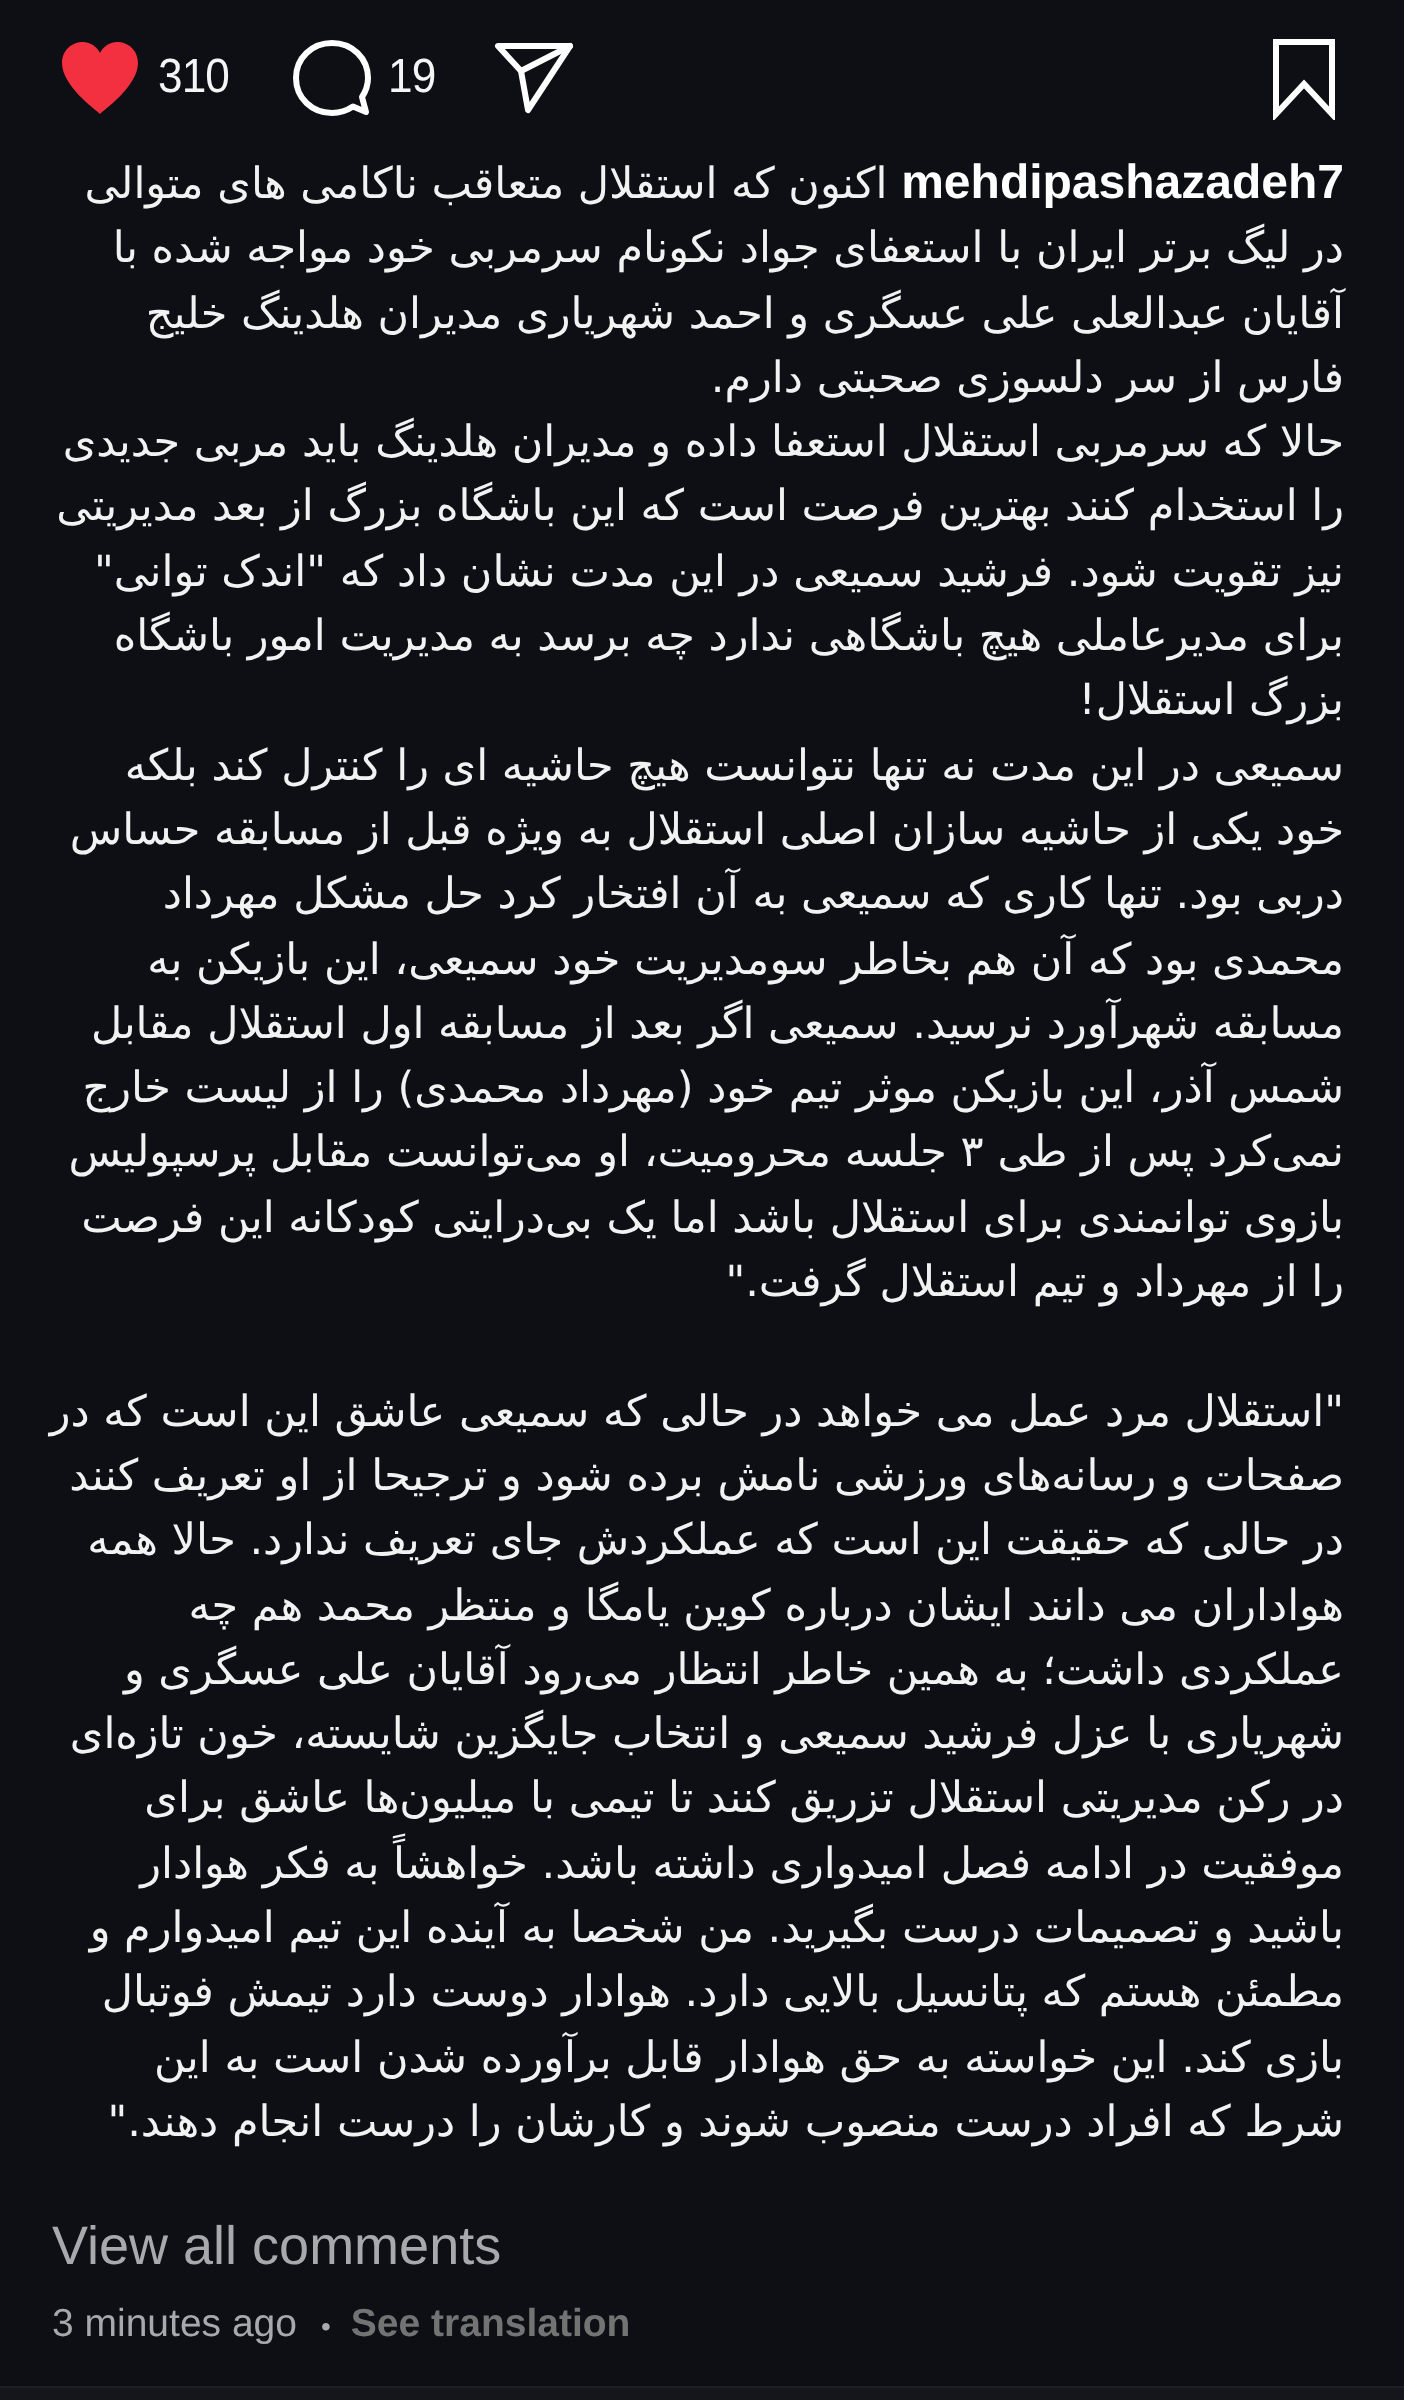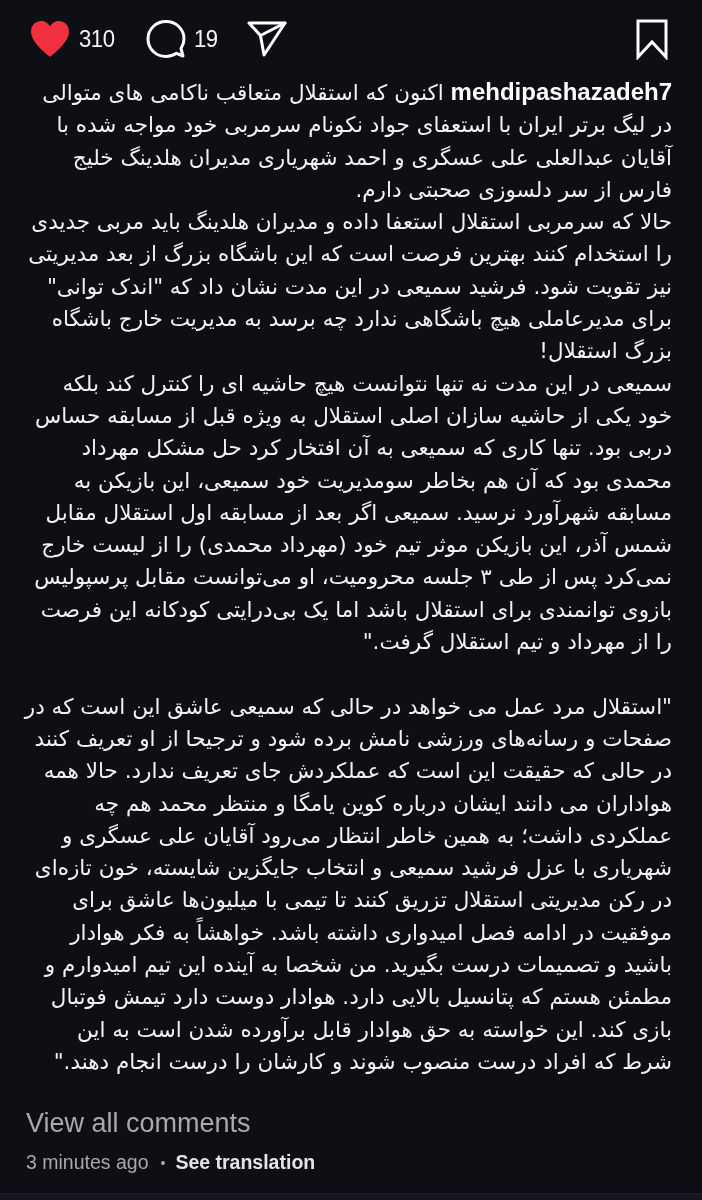--- a/index.html
+++ b/index.html
@@ -92,21 +92,21 @@
       font-family: "Liberation Sans", sans-serif;
       font-size: 19.5px;
     }
     .timestamp { color: #a8a8ad; }
     .dot {
       color: #a8a8ad;
       margin: 0 10px 0 12px;
       font-size: 14px;
     }
     .see-translation {
-      color: #e5e5e5;
+      color: #737373;
       font-weight: bold;
       cursor: pointer;
     }
     .bottom-divider {
       position: absolute;
       left: 0;
       top: 1193px;
       width: 702px;
       height: 7px;
       background: #14161c;
@@ -140,21 +140,21 @@
 
   <div class="action" id="save-action">
     <svg width="36" height="42" viewBox="0 0 36 42">
       <path d="M4 3 L32 3 L32 39 L18 24 L4 39 Z" fill="none" stroke="#ffffff" stroke-width="3" stroke-linejoin="miter"></path>
     </svg>
   </div>
 </div>
 
 <div class="caption">
   <p class="para"><span class="username">mehdipashazadeh7</span> <span>اکنون که استقلال متعاقب ناکامی های متوالی در</span> <span>لیگ برتر ایران با استعفای جواد نکونام سرمربی خود مواجه شده با آقایان عبدالعلی علی عسگری و احمد شهریاری مدیران هلدینگ خلیج فارس از سر دلسوزی صحبتی دارم.</span></p>
-  <p class="para">حالا که سرمربی استقلال استعفا داده و مدیران هلدینگ باید مربی جدیدی را استخدام کنند بهترین فرصت است که این باشگاه بزرگ از بعد مدیریتی نیز تقویت شود. فرشید سمیعی در این مدت نشان داد که "اندک توانی" برای مدیرعاملی هیچ باشگاهی ندارد چه برسد به مدیریت خارج باشگاه بزرگ استقلال!</p>
+  <p class="para">حالا که سرمربی استقلال استعفا داده و مدیران هلدینگ باید مربی جدیدی را استخدام کنند بهترین فرصت است که این باشگاه بزرگ از بعد مدیریتی نیز تقویت شود. فرشید سمیعی در این مدت نشان داد که "اندک توانی" برای مدیرعاملی هیچ باشگاهی ندارد چه برسد به مدیریت امور باشگاه بزرگ استقلال!</p>
   <p class="para">سمیعی در این مدت نه تنها نتوانست هیچ حاشیه ای را کنترل کند بلکه خود یکی از حاشیه سازان اصلی استقلال به ویژه قبل از مسابقه حساس دربی بود. تنها کاری که سمیعی به آن افتخار کرد حل مشکل مهرداد محمدی بود که آن هم بخاطر سومدیریت خود سمیعی، این بازیکن به مسابقه شهرآورد نرسید. سمیعی اگر بعد از مسابقه اول استقلال مقابل شمس آذر، این بازیکن موثر تیم خود (مهرداد محمدی) را از لیست خارج نمی‌کرد پس از طی ۳ جلسه محرومیت، او می‌توانست مقابل پرسپولیس بازوی توانمندی برای استقلال باشد اما یک بی‌درایتی کودکانه این فرصت را از مهرداد و تیم استقلال گرفت."</p>
   <div class="blank"></div>
   <p class="para">"استقلال مرد عمل می خواهد در حالی که سمیعی عاشق این است که در صفحات و رسانه‌های ورزشی نامش برده شود و ترجیحا از او تعریف کنند در حالی که حقیقت این است که عملکردش جای تعریف ندارد. حالا همه هواداران می دانند ایشان درباره کوین یامگا و منتظر محمد هم چه عملکردی داشت؛ به همین خاطر انتظار می‌رود آقایان علی عسگری و شهریاری با عزل فرشید سمیعی و انتخاب جایگزین شایسته، خون تازه‌ای در رکن مدیریتی استقلال تزریق کنند تا تیمی با میلیون‌ها عاشق برای موفقیت در ادامه فصل امیدواری داشته باشد. خواهشاً به فکر هوادار باشید و تصمیمات درست بگیرید. من شخصا به آینده این تیم امیدوارم و مطمئن هستم که پتانسیل بالایی دارد. هوادار دوست دارد تیمش فوتبال بازی کند. این خواسته به حق هوادار قابل برآورده شدن است به این شرط که افراد درست منصوب شوند و کارشان را درست انجام دهند."</p>
 </div>
 
 <div class="view-comments">View all comments</div>
 
 <div class="meta-row">
   <span class="timestamp">3 minutes ago</span>
   <span class="dot">•</span>

